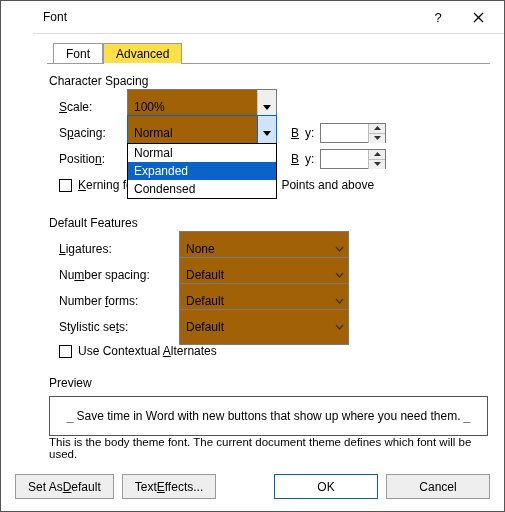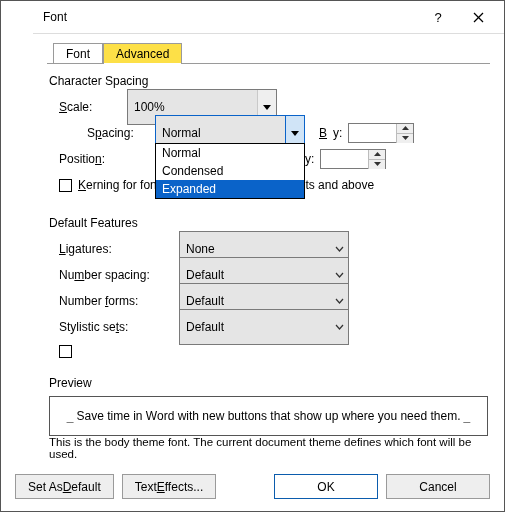--- a/index.html
+++ b/index.html
@@ -11,21 +11,21 @@
   .tabs{display:flex;align-items:flex-end;height:22px;position:relative;}
   .tab{padding:3px 12px;border:1px solid #9a9a9a;border-bottom:none;margin-right:0;background:#fff;font-size:12px;position:relative;}
   .tab.inactive{background:#fff;z-index:1;margin-left:6px;}
   .tab.active{background:#fde047;z-index:3;font-weight:normal;}
   .tabline{position:absolute;left:0;right:0;bottom:0;height:1px;background:#9a9a9a;z-index:2;}
   .tab.active::after{content:"";position:absolute;left:0;right:0;bottom:-1px;height:2px;background:#fff;}
   .panel{border-top:none;padding:6px 2px 0 2px;}
   .group-label{font-size:12px;margin:4px 0 6px 0;}
   .row{display:flex;align-items:center;height:26px;}
   .row .lbl{width:68px;}
-  .combo{display:flex;align-items:center;border:1px solid #7a7a7a;background:#e5e5e5;height:36px;box-sizing:border-box;justify-content:space-between;}
+  .combo{display:flex;align-items:center;border:1px solid #7a7a7a;background:#a16207;height:36px;box-sizing:border-box;justify-content:space-between;}
   .combo .txt{flex:1;padding:0 6px;font-size:12px;line-height:18px;}
   .combo .arrow{width:18px;height:100%;display:flex;align-items:center;justify-content:center;border-left:1px solid #c9c9c9;background:#efefef;}
   .combo .arrow.flat{border-left:none;background:transparent;}
   .arrow svg{display:block;}
   .bylbl{margin-left:14px;margin-right:6px;text-decoration:underline;text-decoration-color:#000;}
   .spin{display:flex;align-items:center;border:1px solid #7a7a7a;height:20px;width:66px;box-sizing:border-box;}
   .spin .v{flex:1;padding:0 4px;}
   .spin .btns{width:16px;display:flex;flex-direction:column;border-left:1px solid #bcbcbc;}
   .spin .b{height:9px;display:flex;align-items:center;justify-content:center;background:#efefef;}
   .chkrow{display:flex;align-items:center;height:22px;}
@@ -75,21 +75,21 @@
         <div class="combo" style="width:150px;">
           <span class="txt">100%</span>
           <span class="arrow">
                 <svg width="8" height="5">
                   <polygon points="0,0 8,0 4,5" fill="#000"></polygon>
                 </svg>
               </span>
         </div>
       </div>
 
-      <div class="row" style="position:relative;margin-left:28px;">
+      <div class="row" style="position:relative;">
         <span class="lbl">S<span class="und">p</span>acing:</span>
         <div class="combo" style="width:150px;border-color:#0a63c9;">
           <span class="txt">Normal</span>
           <span class="arrow" style="background:#d0e4f7;border-left-color:#0a63c9;">
                 <svg width="8" height="5">
                   <polygon points="0,0 8,0 4,5" fill="#000"></polygon>
                 </svg>
               </span>
         </div>
         <span class="bylbl">B</span>
@@ -105,22 +105,22 @@
                 <span class="b" style="border-top:1px solid #bcbcbc;">
                   <svg width="7" height="4">
                     <polygon points="0,0 7,0 3.5,4" fill="#333"></polygon>
                   </svg>
                 </span>
               </span>
         </div>
 
         <div class="dropdown" id="dd" style="left:68px;top:23px;width:150px;">
               <div class="opt">Normal</div>
+              <div class="opt sel">Expanded</div>
               <div class="opt">Condensed</div>
-              <div class="opt sel">Expanded</div>
             </div>
       </div>
 
       <div class="row">
         <span class="lbl">Positio<span class="und">n</span>:</span>
         <div style="width:150px;"></div>
         <span class="bylbl" style="visibility:visible;">B</span>
             <span>y:</span>
         <div class="spin" style="margin-left:6px;">
           <span class="v"></span>
@@ -204,20 +204,21 @@
           <span class="txt">Default</span>
           <span class="arrow flat">
                 <svg width="9" height="6">
                   <polyline points="1,1 4.5,5 8,1" fill="none" stroke="#333" stroke-width="1.2"></polyline>
                 </svg>
               </span>
         </div>
       </div>
       <div class="chkrow">
         <span class="chk"></span>
+        <span>Use Contextual <span class="und">A</span>lternates</span>
       </div>
     </div>
 
     <div style="height:10px;"></div>
     <div class="group-label">Preview</div>
     <div class="prev-box">
       <span class="dash">_</span>
       <span style="font-size:12px;">Save time in Word with new buttons that show up where you need them.</span>
       <span class="dash">_</span>
     </div>

